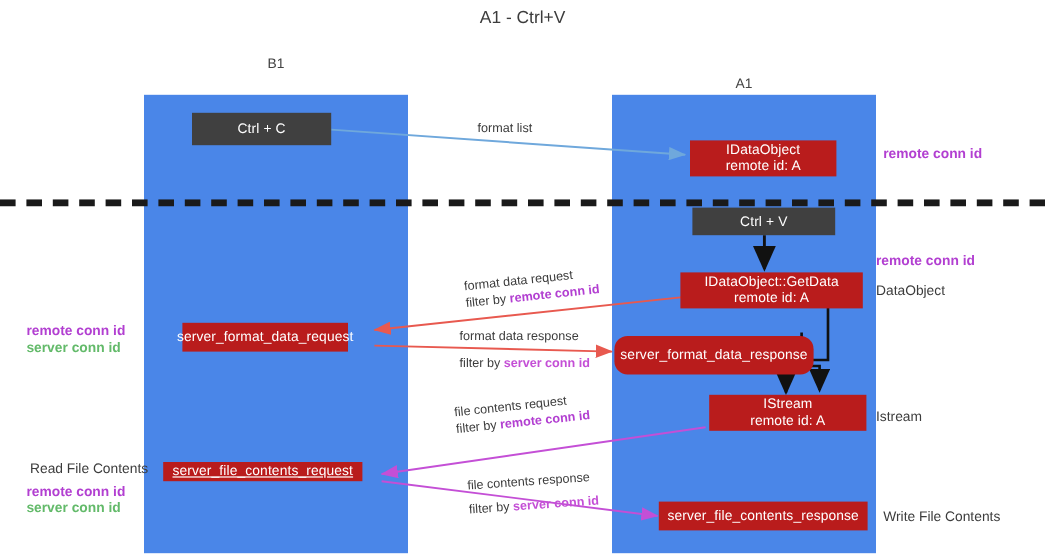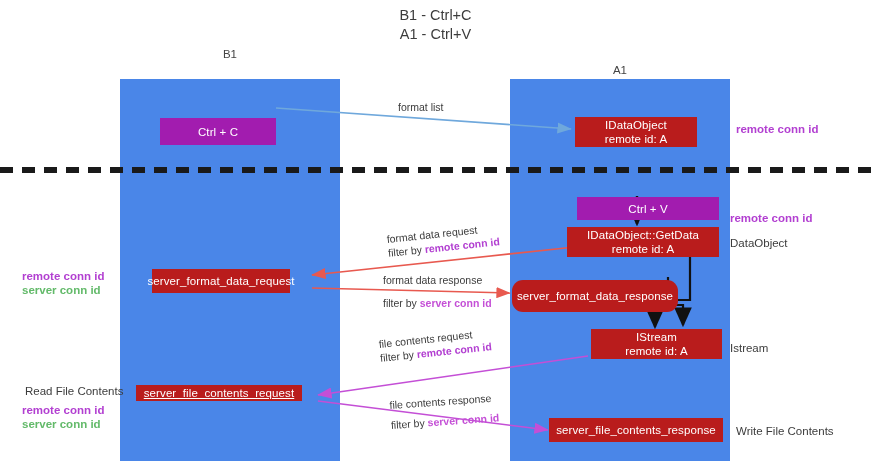--- a/index.html
+++ b/index.html
@@ -49,21 +49,21 @@
     flex-direction: column;
     align-items: center;
     justify-content: center;
     text-align: center;
     color: #ffffff;
     font-size: 11.5px;
     line-height: 14px;
     letter-spacing: .1px;
   }
   .node.orange { background: #b91c1c; }
-  .node.green  { background: #a21caf; margin-top: 24px; }
+  .node.green  { background: #404040; }
   .node .l2 { display:block; }
 
   
   .side {
     position: absolute;
     font-size: 11.5px;
     line-height: 15px;
     color: #3c3c3c;
     white-space: nowrap;
   }
@@ -94,21 +94,20 @@
     width: 871px; height: 467px;
     pointer-events: none;
   }
 </style>
 </head>
 <body>
 
 <div id="stage">
 
   <div class="title">
-    <div>B1 - Ctrl+C</div>
     <div>A1 - Ctrl+V</div>
   </div>
 
   <div class="lane-header" style="left:120px; top:47px; width:220px;">
     <div>B1</div>
   </div>
   <div class="lane-header" style="left:510px; top:47px; width:220px;margin-top:16px;">
     <div>A1</div>
     <div>remote</div>
   </div>
@@ -157,21 +156,21 @@
 
   <div class="node green" style="left:160px; top:94px; width:116px; height:27px;">
     <span>Ctrl + C</span>
   </div>
 
   <div class="node orange" style="left:575px; top:117px; width:122px; height:30px;">
     <span>IDataObject</span>
     <span class="l2">remote id: A</span>
   </div>
 
-  <div class="node green" style="left:577px; top:173px; width:142px; height:23px;">
+  <div class="node green" style="left:577px; top:173px; width:119px; height:23px;">
     <span>Ctrl + V</span>
   </div>
 
   <div class="node orange" style="left:567px; top:227px; width:152px; height:30px;">
     <span>IDataObject::GetData</span>
     <span class="l2">remote id: A</span>
   </div>
 
   <div class="node orange" style="left:152px; top:269px; width:138px; height:24px;">
     <span>server_format_data_request</span>

